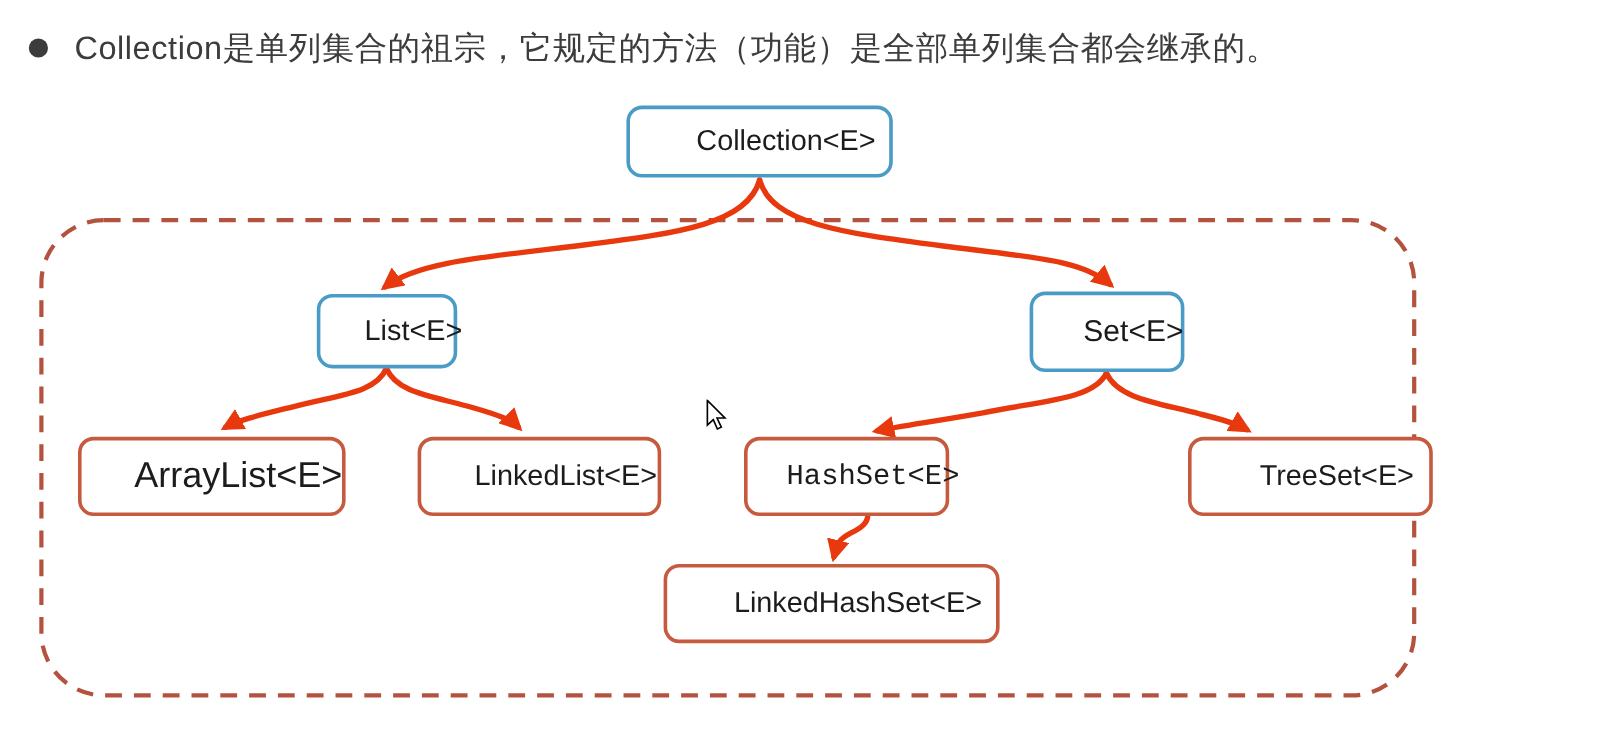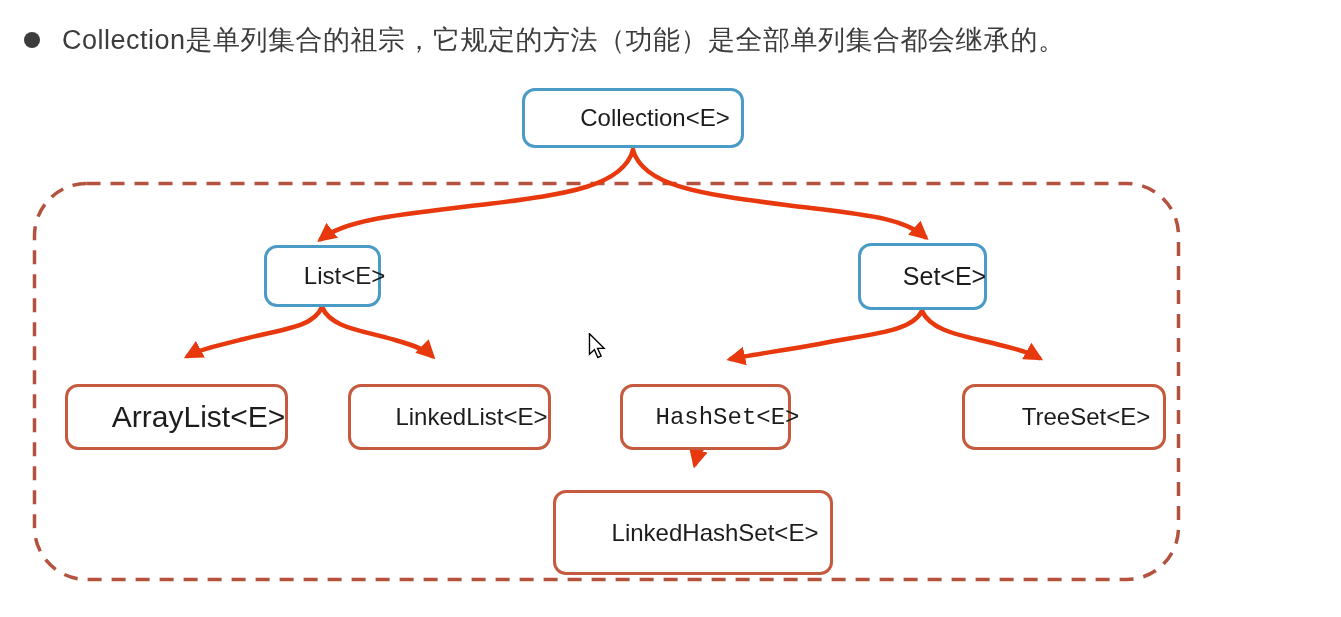--- a/index.html
+++ b/index.html
@@ -17,29 +17,29 @@
   svg.overlay{position:absolute; left:0; top:0; width:1341px; height:617px; pointer-events:none;}
   .edge{fill:none; stroke:var(--arrow); stroke-width:4.5; stroke-linecap:round;}
   .ah{fill:var(--arrow);}
   .dashed-rect{fill:none; stroke:var(--dash); stroke-width:3.5; stroke-dasharray:14 10;}
   .node{
     position:absolute; background:#fff; box-sizing:border-box; border-radius:13px;
     display:flex; align-items:center; justify-content:center;
     color:var(--text); font-size:24px; white-space:nowrap;padding-left:44px;
   }
   .node.blue{border:3.5px solid var(--blue);}
-  .node.red{border:3.5px solid var(--red);margin-top:20px;}
+  .node.red{border:3.5px solid var(--red);}
   .n-collection{left:522px; top:88px;  width:222px; height:60px;}
   .n-list      {left:264px; top:245px; width:117px; height:62px;}
   .n-set       {left:858px; top:243px; width:129px; height:67px; font-size:25px;}
   .n-arraylist {left:65px;  top:364px; width:223px; height:66px; font-size:30px; font-weight:500;}
   .n-linkedlist{left:348px; top:364px; width:203px; height:66px;}
   .n-hashset   {left:620px; top:364px; width:171px; height:66px;font-family:Liberation Mono, monospace;}
-  .n-treeset   {left:962px; top:364px; width:204px; height:66px;}
-  .n-linkedhashset{left:553px; top:470px; width:280px; height:85px;}
+  .n-treeset   {left:990px; top:364px; width:204px; height:66px;}
+  .n-linkedhashset{left:553px; top:470px; width:280px; height:66px;}
   .watermark{position:absolute; right:9px; top:576px; font-size:17px; color:var(--watermark); letter-spacing:1px;}
   .cursor{position:absolute; left:586px; top:333px;}
 </style>
 </head>
 <body>
 
 <div class="canvas">
 
   <div class="title-row">
     <div class="bullet"></div>

